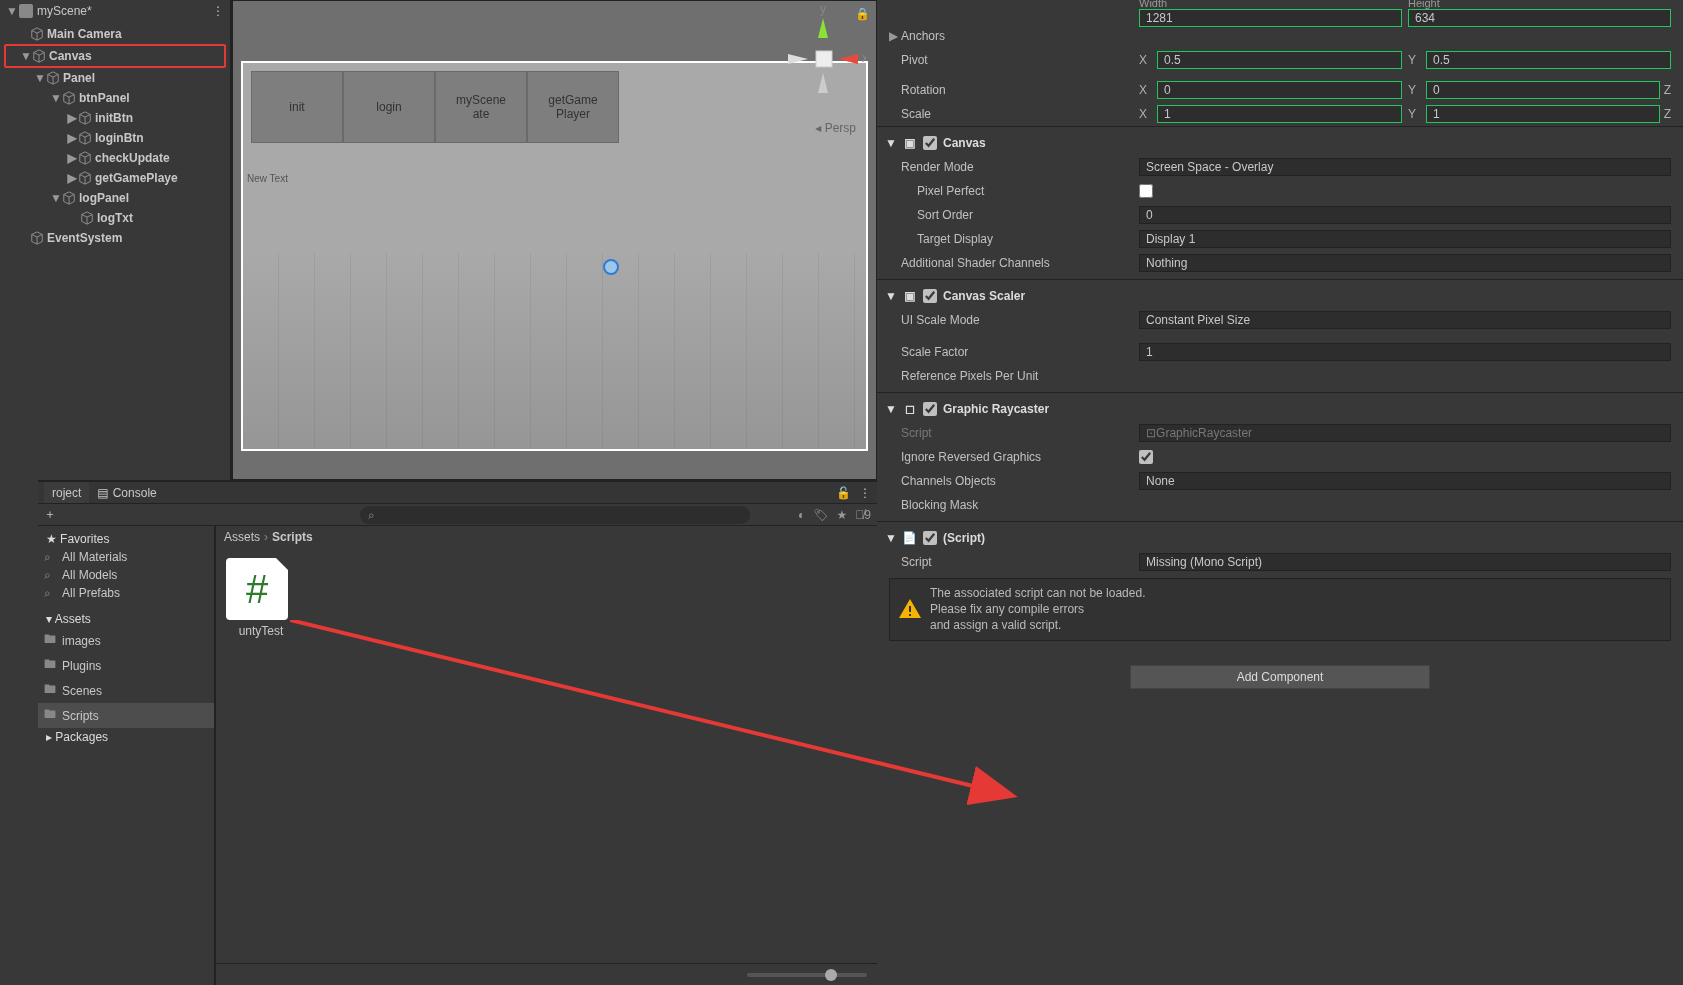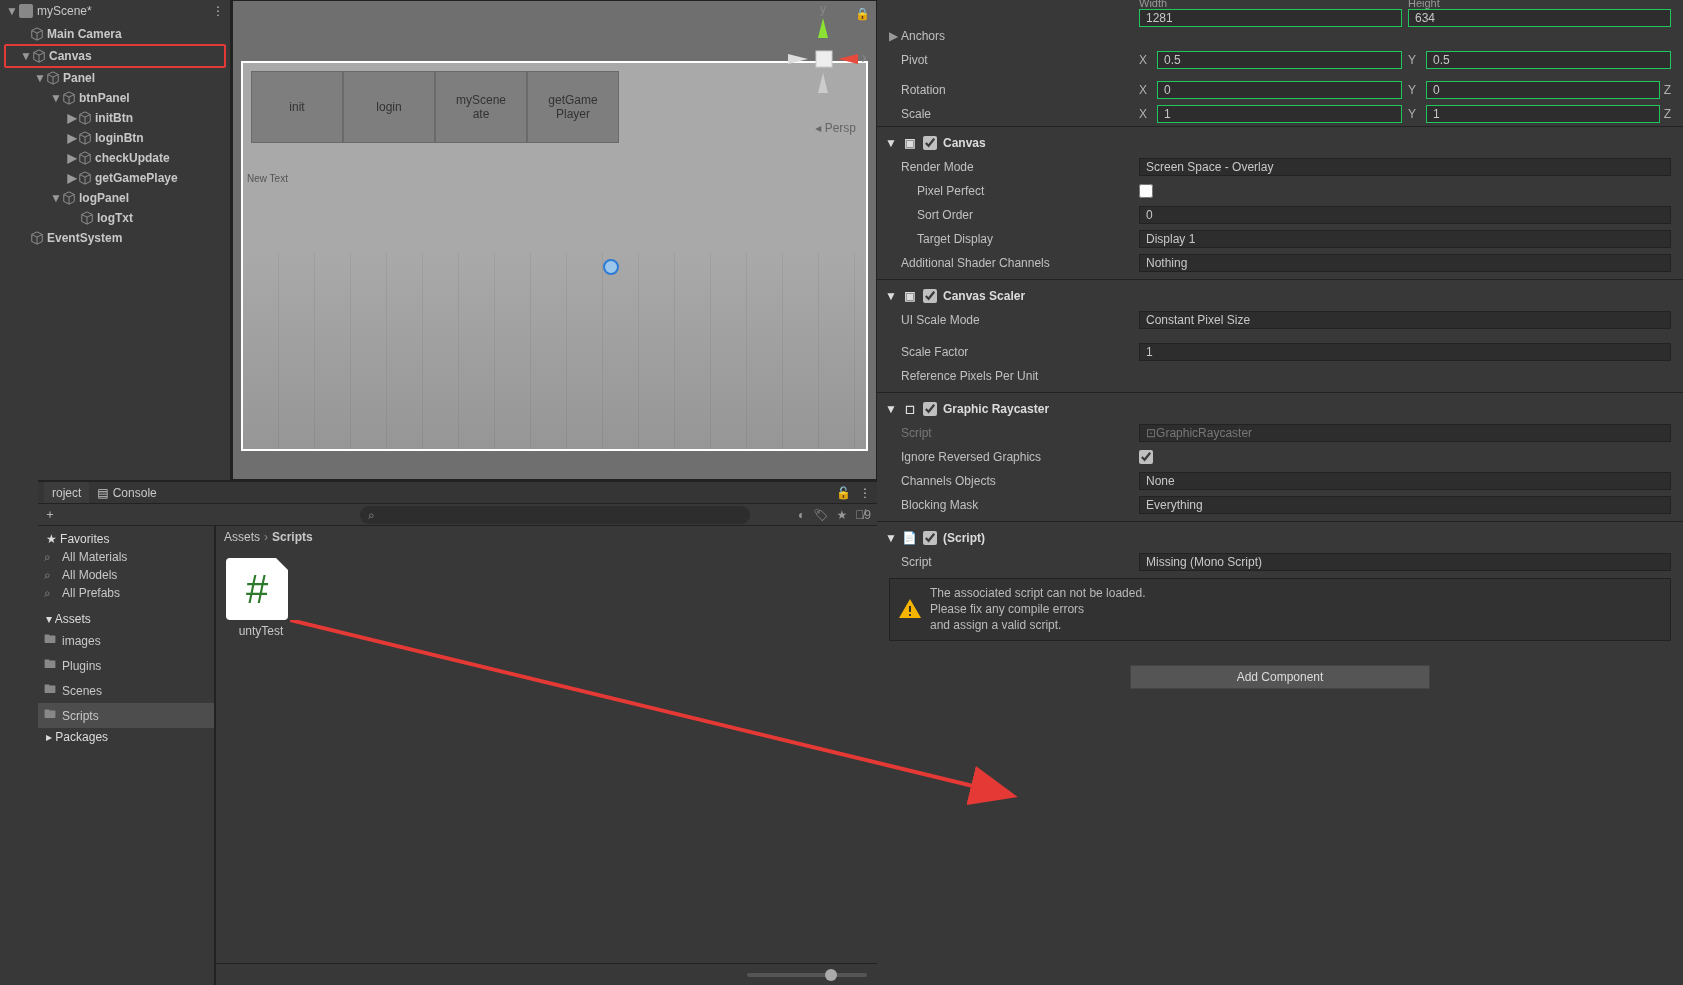--- a/index.html
+++ b/index.html
@@ -469,21 +469,20 @@
       <div class="insp-row">
           <span class="insp-label">Ignore Reversed Graphics</span>
           <input type="checkbox" class="insp-check" checked="" style="">
         </div>
       <div class="insp-row">
           <span class="insp-label">Channels Objects</span>
           <div class="insp-field">None</div>
         </div>
       <div class="insp-row">
           <span class="insp-label">Blocking Mask</span>
-          <div class="insp-field">Everything</div>
         </div>
     </div>
 
     <div class="insp-section">
       <div class="insp-section-header">
         <span class="fold">▼</span>
           <span class="ico">📄</span>
         <input type="checkbox" class="chk" checked="" style="">
         <span>(Script)</span>
       </div>

